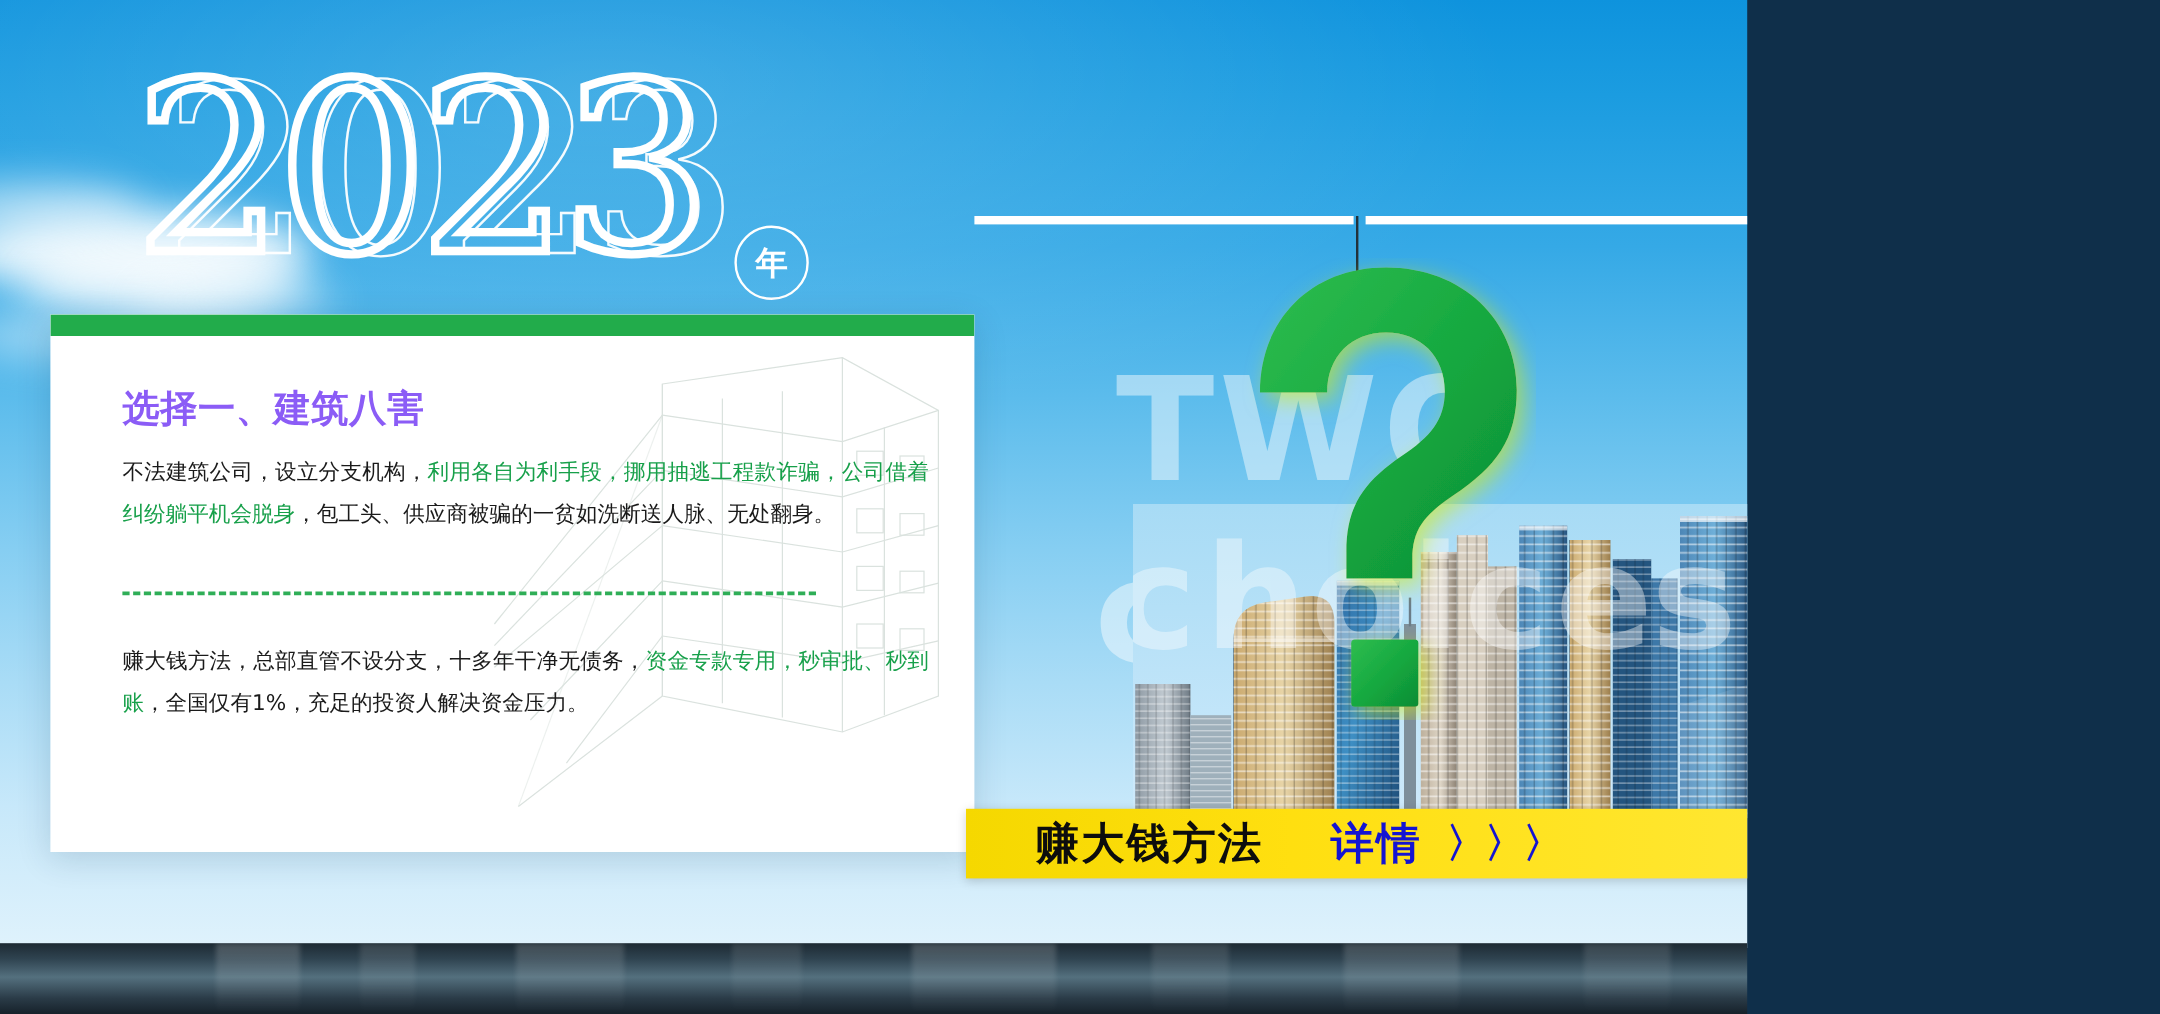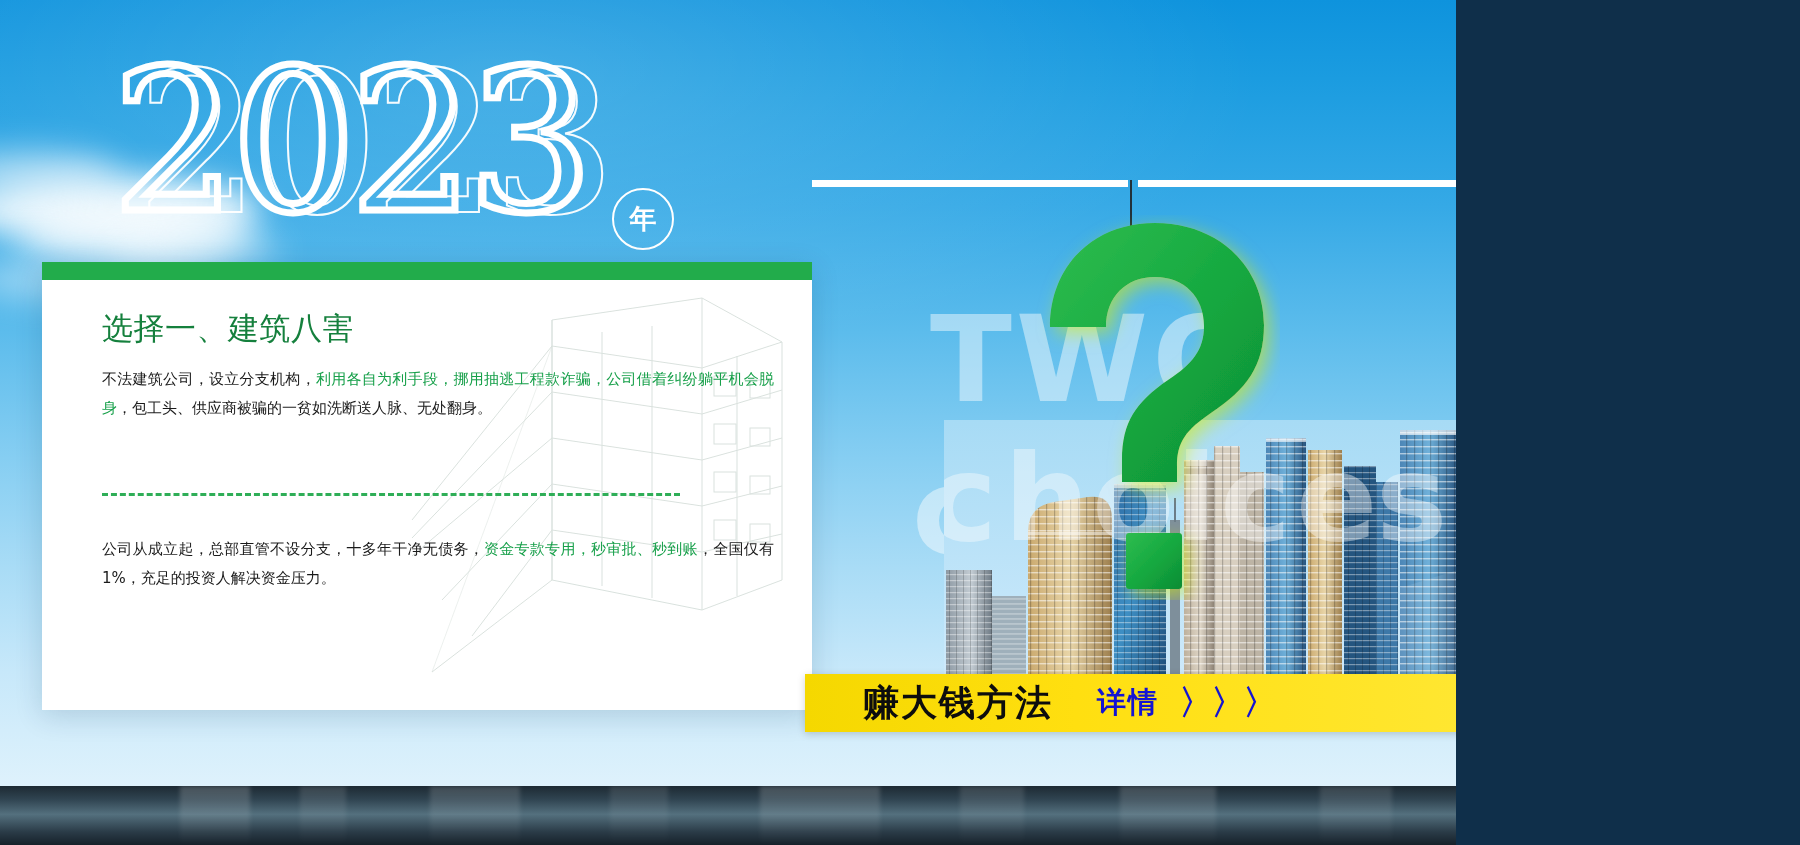--- a/index.html
+++ b/index.html
@@ -149,28 +149,29 @@
   }
   
   .blueprint {
     position:absolute; right:-20px; top:18px; width:430px; height:430px;
     opacity:.85; pointer-events:none;
   }
 
   .card-inner { position:absolute; left:60px; top:46px; width:680px; }
 
   .sec-title {
-    color:#15803d;
-    font-size:31px; font-weight:400; letter-spacing:.5px;
+    color:#8b5cf6;
+    font-size:31px; font-weight:700; letter-spacing:.5px;
     font-family:"DejaVu Sans","Liberation Sans",sans-serif;
     white-space:nowrap;
+    margin-top:12px;
   }
   .sec-body {
     margin-top:15px;
-    font-size:15px; line-height:1.92;
+    font-size:18px; line-height:1.92;
     color:#1a1a1a;
     font-family:"DejaVu Sans","Liberation Sans",sans-serif;
     width:672px;
     text-align:justify;
   }
   .sec-body .g { color:#17a04a; }
 
   .divider {
     position:absolute; left:60px; top:231px; width:578px; height:0;
     border-top:3px dashed #2fae57;
@@ -185,22 +186,22 @@
     display:flex; align-items:center;
     box-shadow:0 2px 8px rgba(0,0,0,.18);
   }
   .cta-main {
     margin-left:58px;
     color:#0d0d0d; font-size:36px; font-weight:800; letter-spacing:2px;
     font-family:Liberation Serif, serif;
     white-space:nowrap;
   }
   .cta-link {
-    margin-left:44px;
-    color:#1414d2; font-size:29px; font-weight:800; letter-spacing:2px;
+    margin-left:56px;
+    color:#1414d2; font-size:36px; font-weight:800; letter-spacing:2px;
     font-family:"DejaVu Sans","Liberation Sans",sans-serif;
     white-space:nowrap;
   }
   .cta-arrows {
     margin-left:20px;
     color:#1414d2; font-size:34px; font-weight:700; letter-spacing:-2px;
     font-family:"DejaVu Sans",sans-serif;
     white-space:nowrap;
   }
 
@@ -444,21 +445,21 @@
       <div class="sec-title">选择一、建筑八害</div>
       <div class="sec-body">
         <span>不法建筑公司，设立分支机构，</span><span class="g">利用各自为利手段，挪用抽逃工程款诈骗，公司借着纠纷躺平机会脱身</span><span>，包工头、供应商被骗的一贫如洗断送人脉、无处翻身。</span>
       </div>
     </div>
 
     <div class="divider"></div>
 
     <div class="card-inner2">
       <div class="sec-body">
-        <span>公司从成立起，总部直管不设分支，十多年干净无债务，</span><span class="g">资金专款专用，秒审批、秒到账</span><span>，全国仅有1%，充足的投资人解决资金压力。</span>
+        <span>赚大钱方法，总部直管不设分支，十多年干净无债务，</span><span class="g">资金专款专用，秒审批、秒到账</span><span>，全国仅有1%，充足的投资人解决资金压力。</span>
       </div>
     </div>
   </div>
 
   <div class="white-edge-r"></div>
 
   <div class="cta">
     <span class="cta-main">赚大钱方法</span>
     <span class="cta-link">详情</span>
     <span class="cta-arrows">〉〉〉</span>

